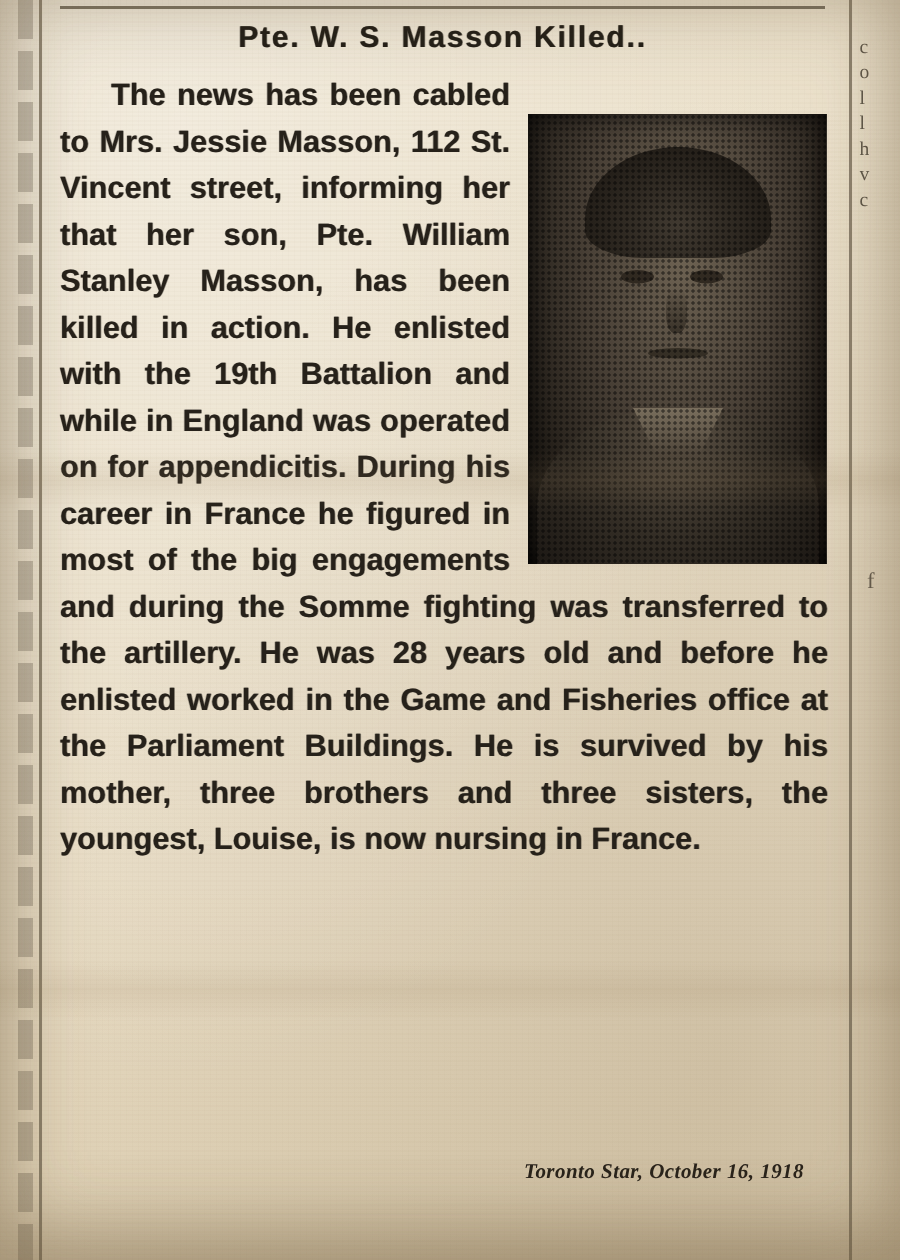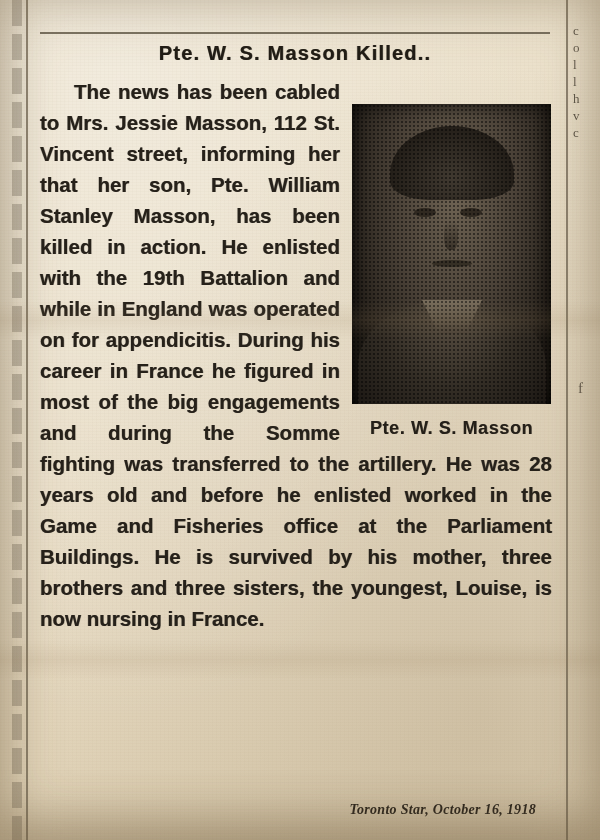--- a/index.html
+++ b/index.html
@@ -80,21 +80,21 @@
     top: 380px;
     font-size: 15px;
     color: #3b342a;
     opacity: 0.75;
   }
 
   
   .article {
     position: absolute;
     left: 40px;
-    top: 32px;
+    top: 4px;
     width: 518px;
     height: 800px;
   }
 
   .headline-rule {
     position: absolute;
     left: 0;
     top: 0;
     width: 510px;
     height: 2px;
@@ -298,21 +298,20 @@
         <div class="photo">
           <div class="p-shoulders"></div>
           <div class="p-head"></div>
           <div class="p-hair"></div>
           <div class="p-eye l"></div>
           <div class="p-eye r"></div>
           <div class="p-nose"></div>
           <div class="p-mouth"></div>
           <div class="p-collar"></div>
         </div>
-        <div class="caption">Pte. W. S. Masson</div>
       </div>
 
       <p><span class="indent"></span><span>The news has been cabled to Mrs. Jessie Masson, 112 St. Vincent street, informing her that her son, Pte. William Stanley Masson, has been killed in action. He enlisted with the 19th Battalion and while in England was operated on for appendicitis. During his career in France he figured in most of the big engagements and during the Somme fighting was transferred to the artillery. He was 28 years old and before he enlisted worked in the Game and Fisheries office at the Parliament Buildings. He is survived by his mother, three brothers and three sisters, the youngest, Louise, is now nursing in France.</span></p>
     </div>
 
     <div class="credit">Toronto Star, October 16, 1918</div>
   </div>
 
   <div class="smudge s1"></div>
   <div class="smudge s2"></div>

